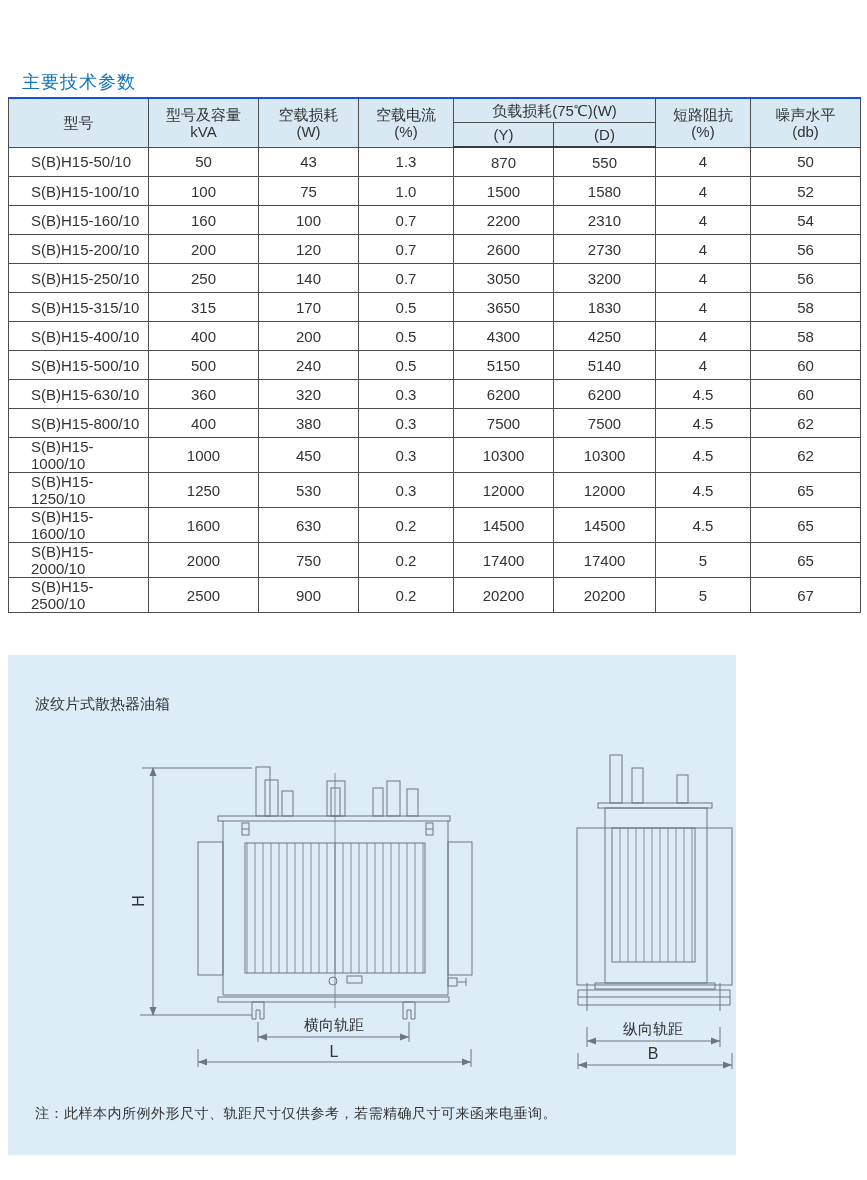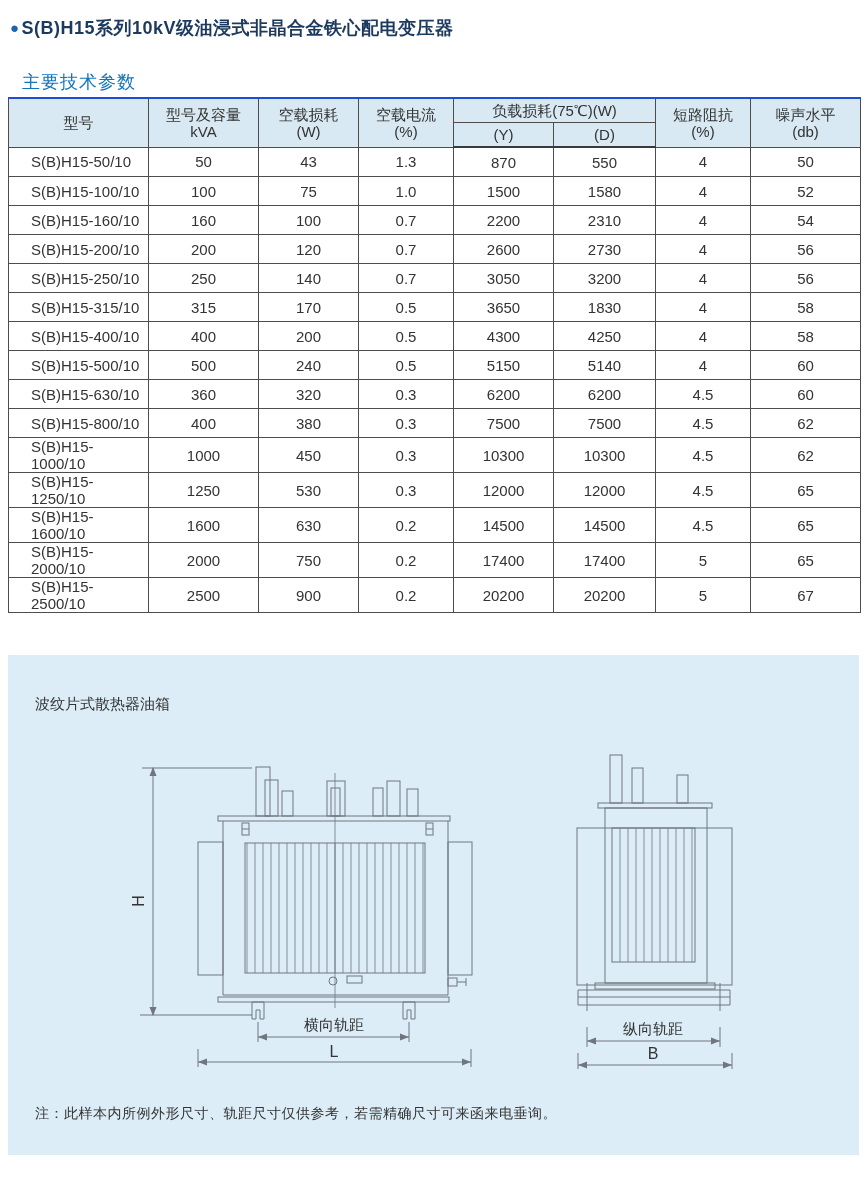--- a/index.html
+++ b/index.html
@@ -41,43 +41,40 @@
   }
   .spec-table thead th{
     background:var(--table-header-bg,#d9e9f3);
     font-weight:normal;height:23px;line-height:1.15;
   }
   .spec-table thead tr:last-child th{border-bottom:2px solid #3a3a3a;}
   .spec-table tbody td{height:28px;background:#fff;}
   .spec-table tbody td.model-cell{text-align:left;padding-left:22px;}
   
   .panel{
-    position:absolute;left:8px;top:655px;width:851px;height:500px;
+    position:absolute;left:8px;top:655px;width:728px;height:500px;
     background:var(--panel-bg,#dcedf8);
   }
   .tank-label{position:absolute;left:27px;top:40px;font-size:15px;color:#333;}
   .front-view{position:absolute;left:122px;top:100px;}
   .side-view{position:absolute;left:557px;top:90px;}
   .note{position:absolute;left:27px;top:450px;font-size:14px;color:#333;letter-spacing:.5px;text-align:center;}
   svg{overflow:visible;}
   svg text{
     font-family:"Liberation Sans", sans-serif;
     fill:var(--drawing-text,#333);font-size:15px;
   }
   .dim-text{font-size:15px;}
   .dim-letter{font-size:16px;font-weight:500;}
 </style>
 </head>
 <body>
 
 <div class="page">
 
-  <div class="title-row">
-    <span class="bullet">●</span><span>S(B)H15系列10kV级油浸式非晶合金铁心配电变压器</span>
-  </div>
 
   <h2 class="sec sec-params">主要技术参数</h2>
 
   <table class="spec-table">
     <colgroup>
       <col style="width:140px">
         <col style="width:110px">
         <col style="width:100px">
         <col style="width:95px">
       <col style="width:100px">

